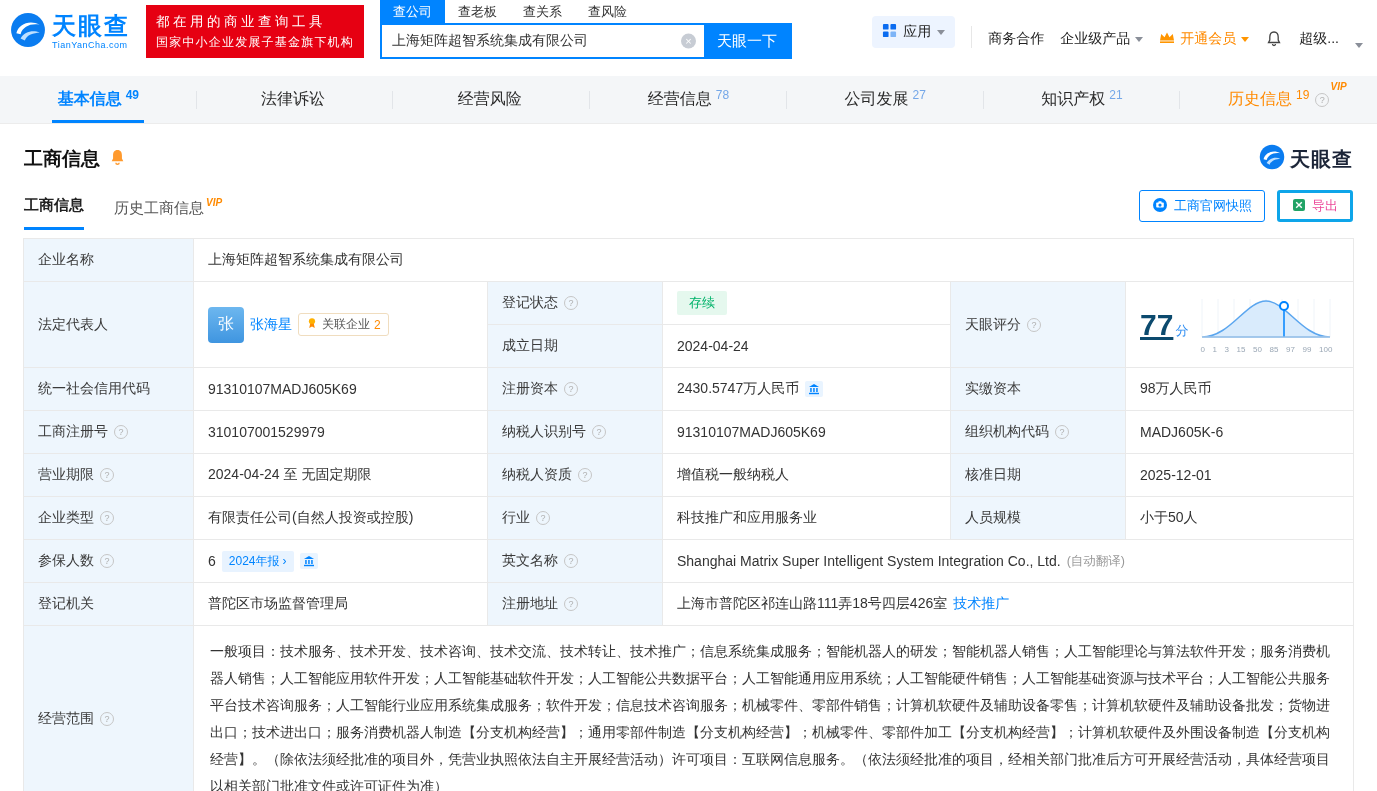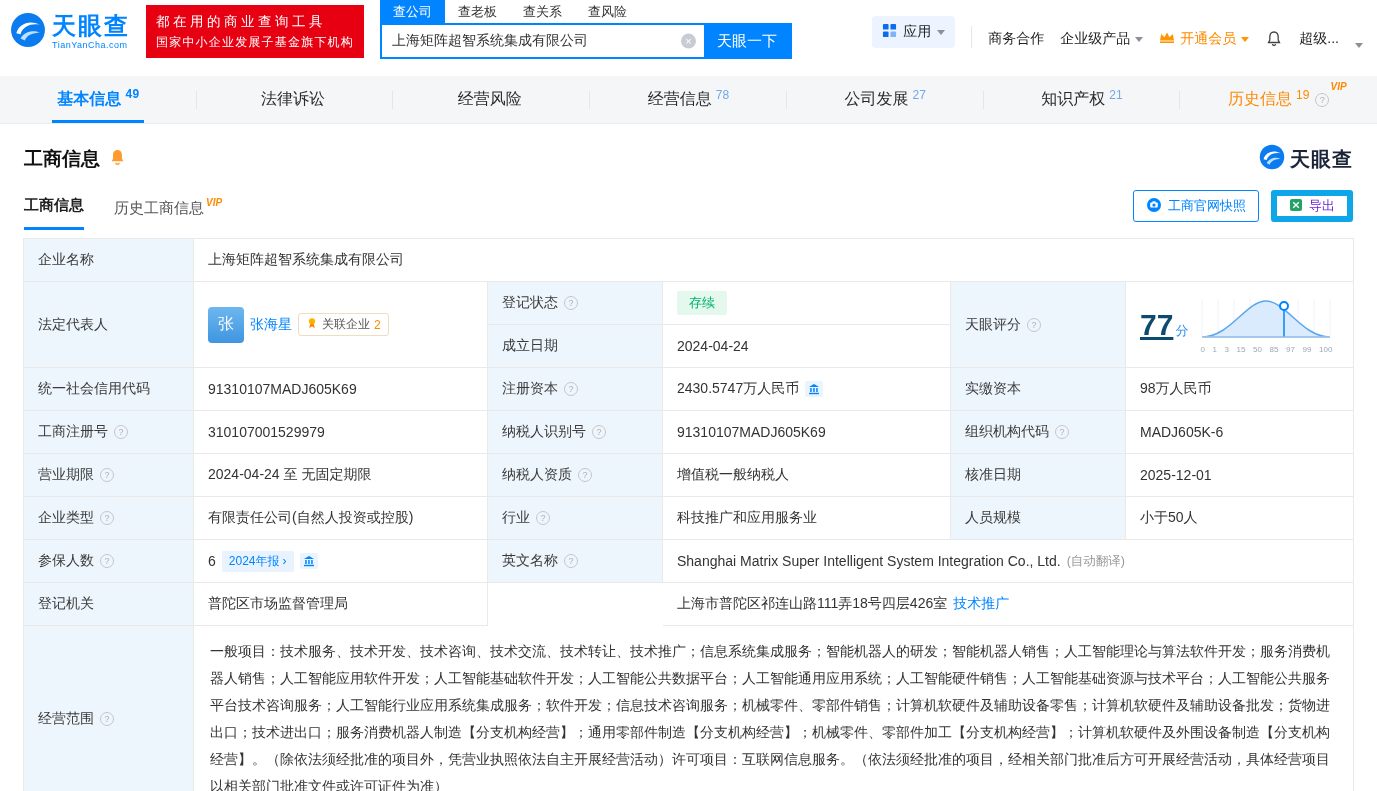--- a/index.html
+++ b/index.html
@@ -30,42 +30,42 @@
   .vdiv { width: 1px; height: 22px; background: #e7e7e7; }
   .nav-item { cursor: pointer; display: flex; align-items: center; gap: 5px; }
   .nav-vip { color: #ff8a00; }
   .caret { width: 0; height: 0; border-left: 4px solid transparent; border-right: 4px solid transparent; border-top: 5px solid #8a8f99; margin-top: 2px; }
 
   
   .main-tabs { display: flex; height: 48px; background: #f4f6f8; margin-top: 13px; border-bottom: 1px solid #ececec; }
   .main-tab { flex: 1; display: flex; align-items: center; justify-content: center; font-size: 16px; color: #2b2b2b; cursor: pointer; position: relative; }
   .main-tab:not(:last-child)::after { content: ""; position: absolute; right: 0; top: 15px; width: 1px; height: 18px; background: #e2e5e9; }
   .main-tab .cnt { font-size: 12px; margin-left: 4px; color: #74a7e8; position: relative; top: -5px; }
-  .main-tab.active { color: #0084ff; font-weight: bold; font-family: Liberation Mono, monospace; }
+  .main-tab.active { color: #0084ff; font-weight: bold; }
   .main-tab.active .cnt { color: #0084ff; }
   .main-tab.active::before { content: ""; position: absolute; bottom: 0; left: 50%; transform: translateX(-50%); width: 92px; height: 3px; background: #0084ff; }
   .tab-hist { color: #ff8a00; }
   .tab-hist .cnt { color: #ff8a00; }
   .vip-flag { font-size: 10px; font-weight: bold; font-style: italic; color: #ff8a00; position: absolute; top: 5px; margin-left: 120px; }
 
   
   .section-head { display: flex; align-items: center; padding: 20px 24px 0 24px; }
   .section-title { font-size: 19px; font-weight: bold; color: #111; }
   .brand-right { margin-left: auto; display: flex; align-items: center; gap: 5px; }
   .brand-right .t { font-size: 20px; font-weight: bold; color: #1c2538; letter-spacing: 1px; }
 
   .subtab-row { display: flex; align-items: flex-end; padding: 16px 24px 0 24px; }
   .subtab { font-size: 15px; margin-right: 30px; cursor: pointer; padding-bottom: 12px; position: relative; }
   .subtab.active { font-weight: bold; color: #222; border-bottom: 3px solid #0084ff; }
   .subtab.plain { color: #555; }
   .vip-sup { font-size: 10px; font-weight: bold; font-style: italic; color: #ff8a00; position: relative; top: -7px; margin-left: 2px; }
   .actions { margin-left: auto; display: flex; gap: 12px; padding-bottom: 8px; }
   .btn { height: 32px; display: flex; align-items: center; gap: 6px; padding: 0 12px; font-size: 13px; border-radius: 3px; background: #fff; cursor: pointer; }
   .btn-snap { border: 1px solid #0084ff; color: #0084ff; }
-  .btn-export { border: 6px solid #0ea5e9; color: #6d28d9; text-align: right; }
+  .btn-export { border: 3px solid #0ea5e9; color: #ec4899; text-align: right; }
 
   
   .info-table { margin: 8px 23px 16px 23px; display: grid;
     grid-template-columns: 170px 294px 175px 288px 175px 1fr;
     grid-template-rows: 43px 43px 43px 43px 43px 43px 43px 43px 43px auto;
     border: 1px solid #e9e9e9; font-size: 14px; }
   .cell { border-right: 1px solid #e9e9e9; border-bottom: 1px solid #e9e9e9; display: flex; align-items: center; padding: 0 14px; gap: 6px; min-height: 43px; }
   .lbl { background: #eef6fd; color: #3a3a3a; }
   .val { background: #fff; color: #333; }
   .noR { border-right: none; }
@@ -399,20 +399,24 @@
     <span>Shanghai Matrix Super Intelligent System Integration Co., Ltd.</span>
     <span class="gray-note">(自动翻译)</span>
   </div>
   <div class="cell lbl" style="grid-column:3;grid-row:8">
     <span>英文名称</span>
       <span class="help"></span>
   </div>
 
   <div class="cell lbl" style="grid-column:1;grid-row:9">登记机关</div>
   <div class="cell val" style="grid-column:2;grid-row:9">普陀区市场监督管理局</div>
+  <div class="cell lbl" style="grid-column:3;grid-row:9">
+    <span>注册地址</span>
+      <span class="help"></span>
+  </div>
   <div class="cell val noR" style="grid-column:4/7;grid-row:9">
     <span>上海市普陀区祁连山路111弄18号四层426室</span>
     <a class="link">技术推广</a>
   </div>
 
   <div class="cell lbl noB" style="grid-column:1;grid-row:10">
     <span>经营范围</span>
       <span class="help"></span>
   </div>
   <div class="cell val noR noB scope-val" style="grid-column:2/7;grid-row:10">一般项目：技术服务、技术开发、技术咨询、技术交流、技术转让、技术推广；信息系统集成服务；智能机器人的研发；智能机器人销售；人工智能理论与算法软件开发；服务消费机器人销售；人工智能应用软件开发；人工智能基础软件开发；人工智能公共数据平台；人工智能通用应用系统；人工智能硬件销售；人工智能基础资源与技术平台；人工智能公共服务平台技术咨询服务；人工智能行业应用系统集成服务；软件开发；信息技术咨询服务；机械零件、零部件销售；计算机软硬件及辅助设备零售；计算机软硬件及辅助设备批发；货物进出口；技术进出口；服务消费机器人制造【分支机构经营】；通用零部件制造【分支机构经营】；机械零件、零部件加工【分支机构经营】；计算机软硬件及外围设备制造【分支机构经营】。（除依法须经批准的项目外，凭营业执照依法自主开展经营活动）许可项目：互联网信息服务。（依法须经批准的项目，经相关部门批准后方可开展经营活动，具体经营项目以相关部门批准文件或许可证件为准）</div>

